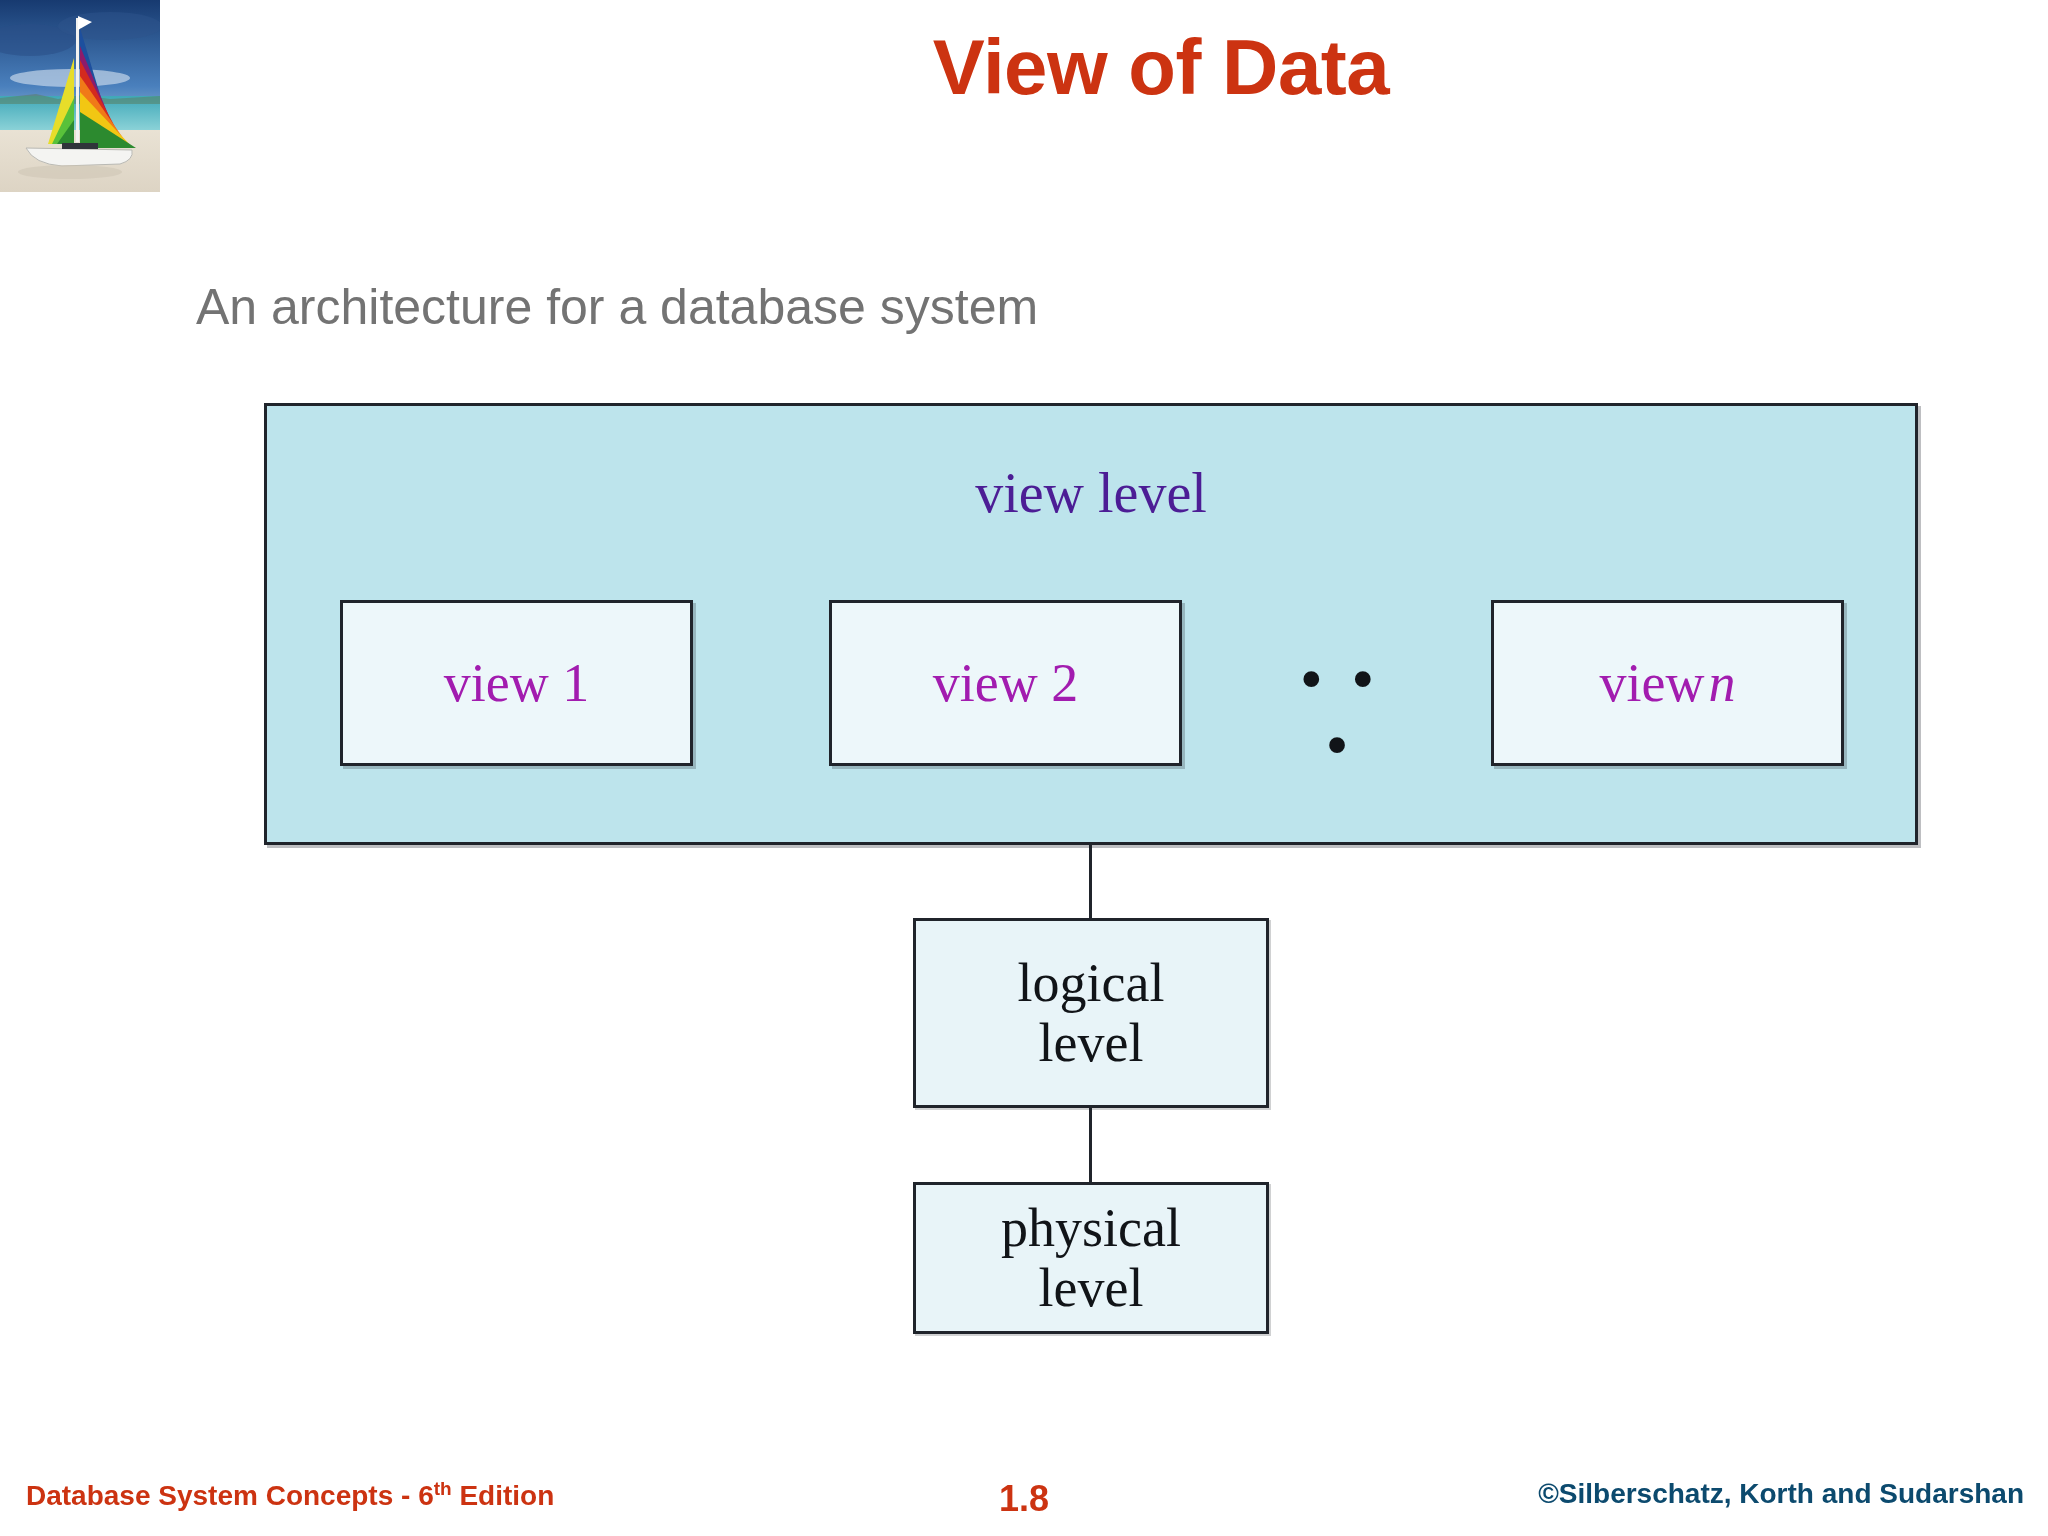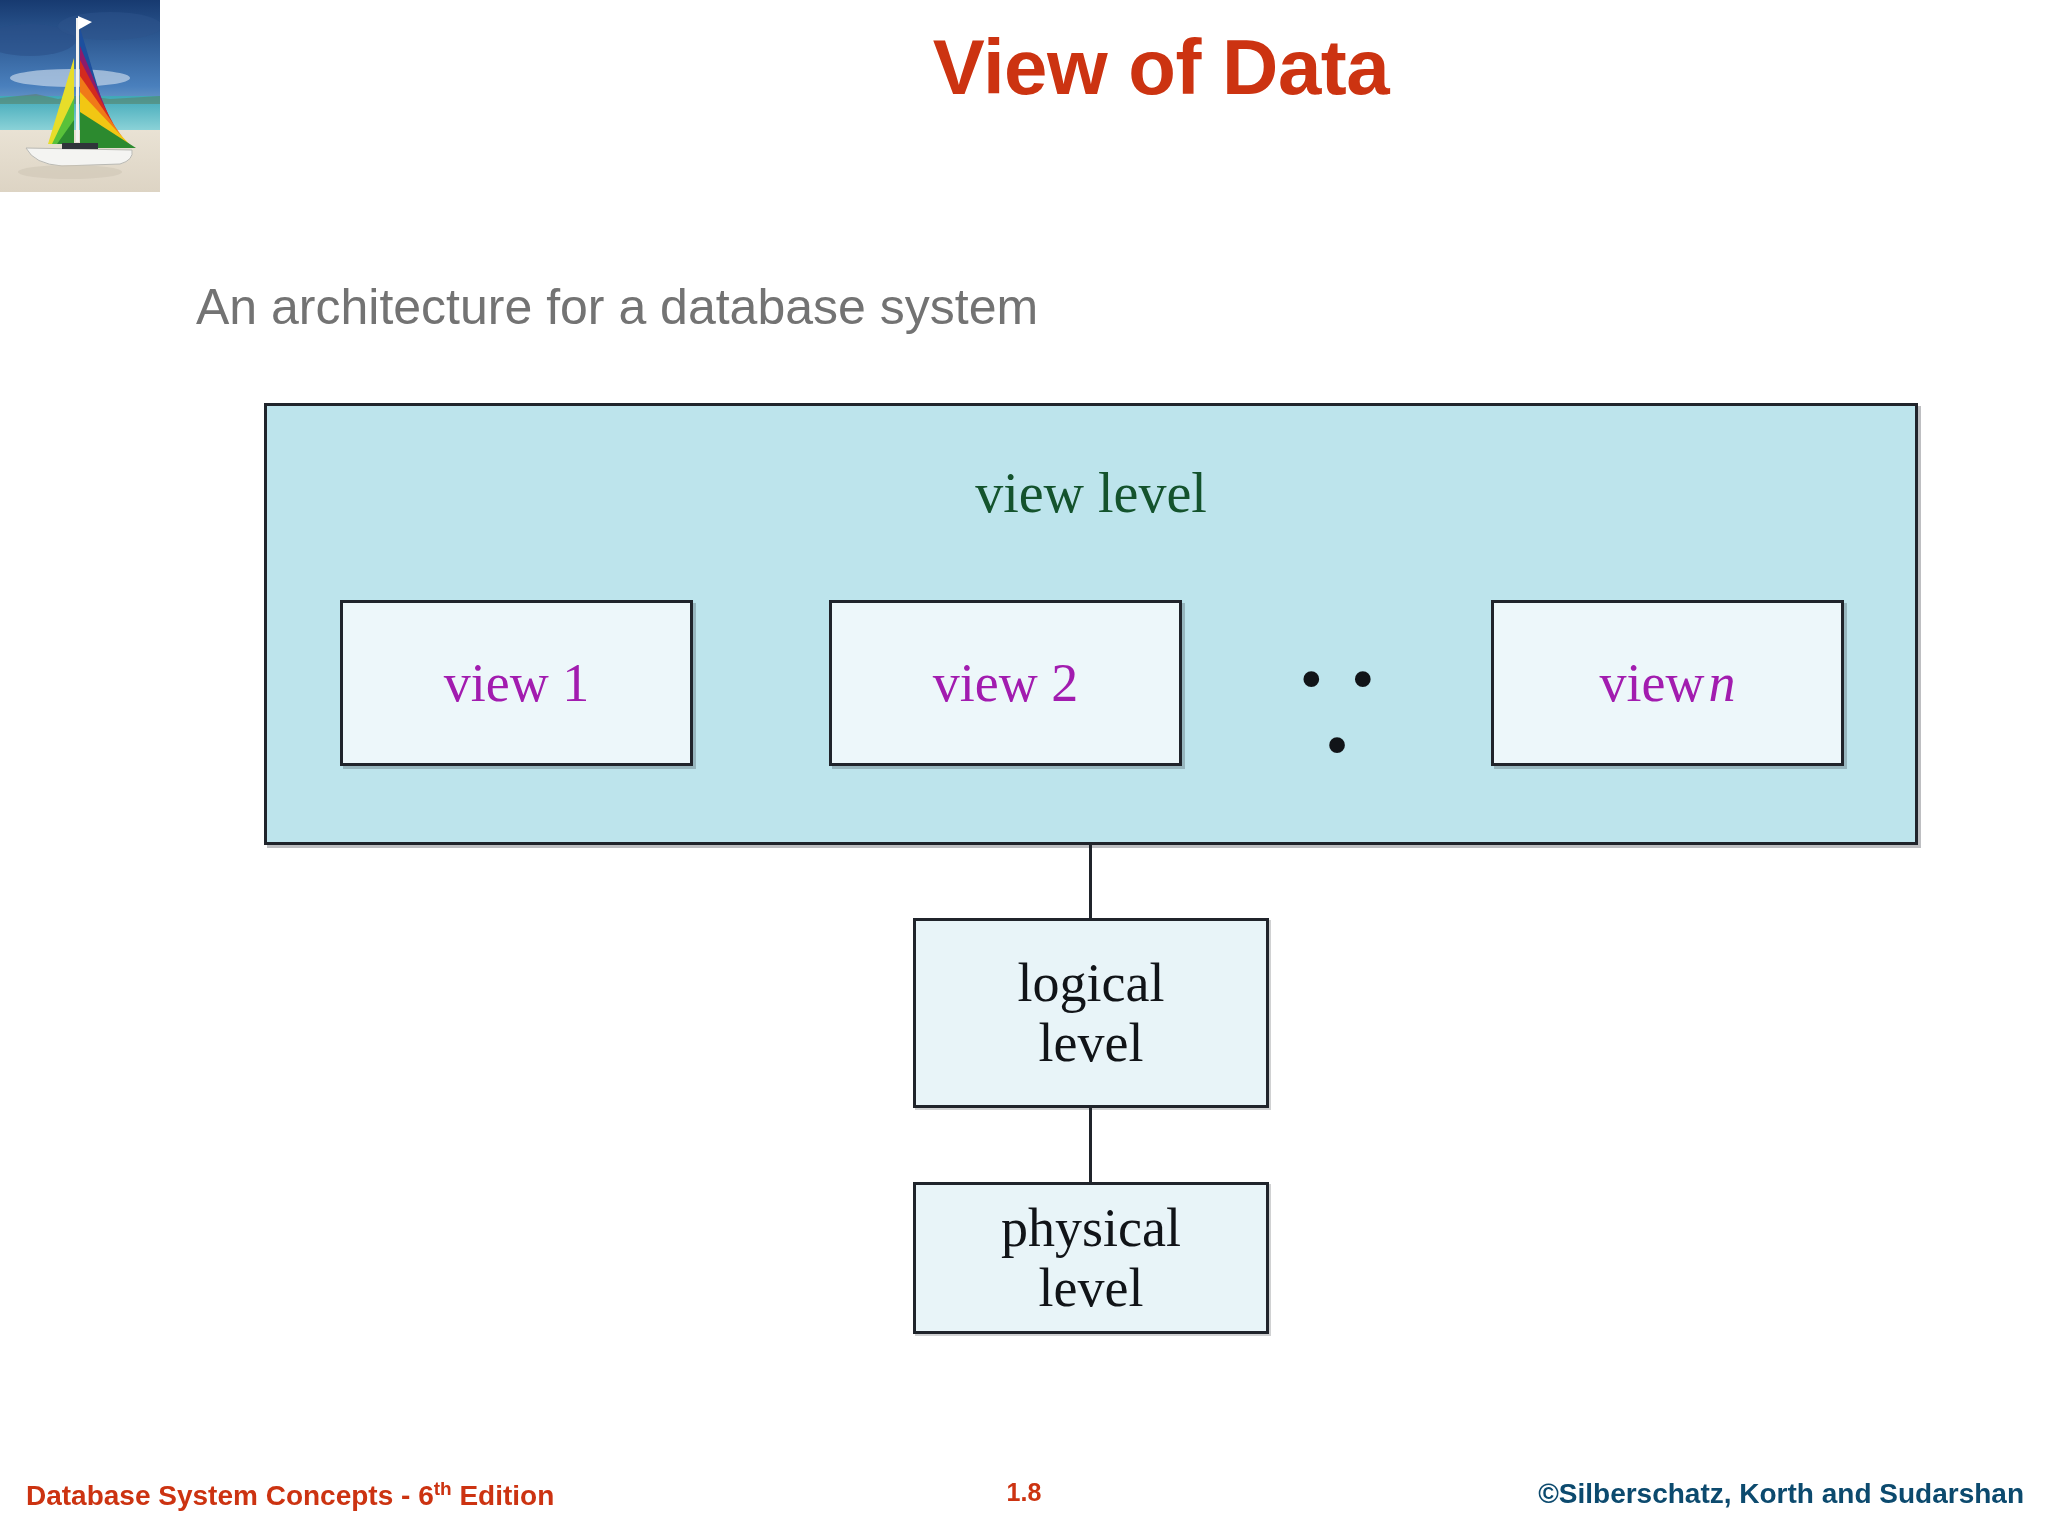--- a/index.html
+++ b/index.html
@@ -79,21 +79,21 @@
 
   .view-level-title {
     position: absolute;
     left: 264px;
     top: 465px;
     width: 1654px;
     text-align: center;
     font-family: "Liberation Serif", serif;
     font-size: 56px;
     line-height: 1;
-    color: #14532d;
+    color: #4c1d95;
     white-space: nowrap;
   }
 
   .view-box {
     position: absolute;
     top: 600px;
     width: 353px;
     height: 166px;
     background: #edf7fa;
     border: 3px solid #20242b;
@@ -169,21 +169,21 @@
   }
   #footer-left sup { font-size: 19px; vertical-align: super; }
   #footer-center {
     position: absolute;
     left: 0px;
     top: 1478px;
     width: 2048px;
     text-align: center;
     font-family: "Liberation Sans", sans-serif;
     font-weight: bold;
-    font-size: 25px;
+    font-size: 36px;
     color: #CC3311;
   }
   #footer-right {
     position: absolute;
     right: 24px;
     top: 1478px;
     font-family: "Liberation Sans", sans-serif;
     font-weight: bold;
     font-size: 28px;
     color: #0c4a6e;

